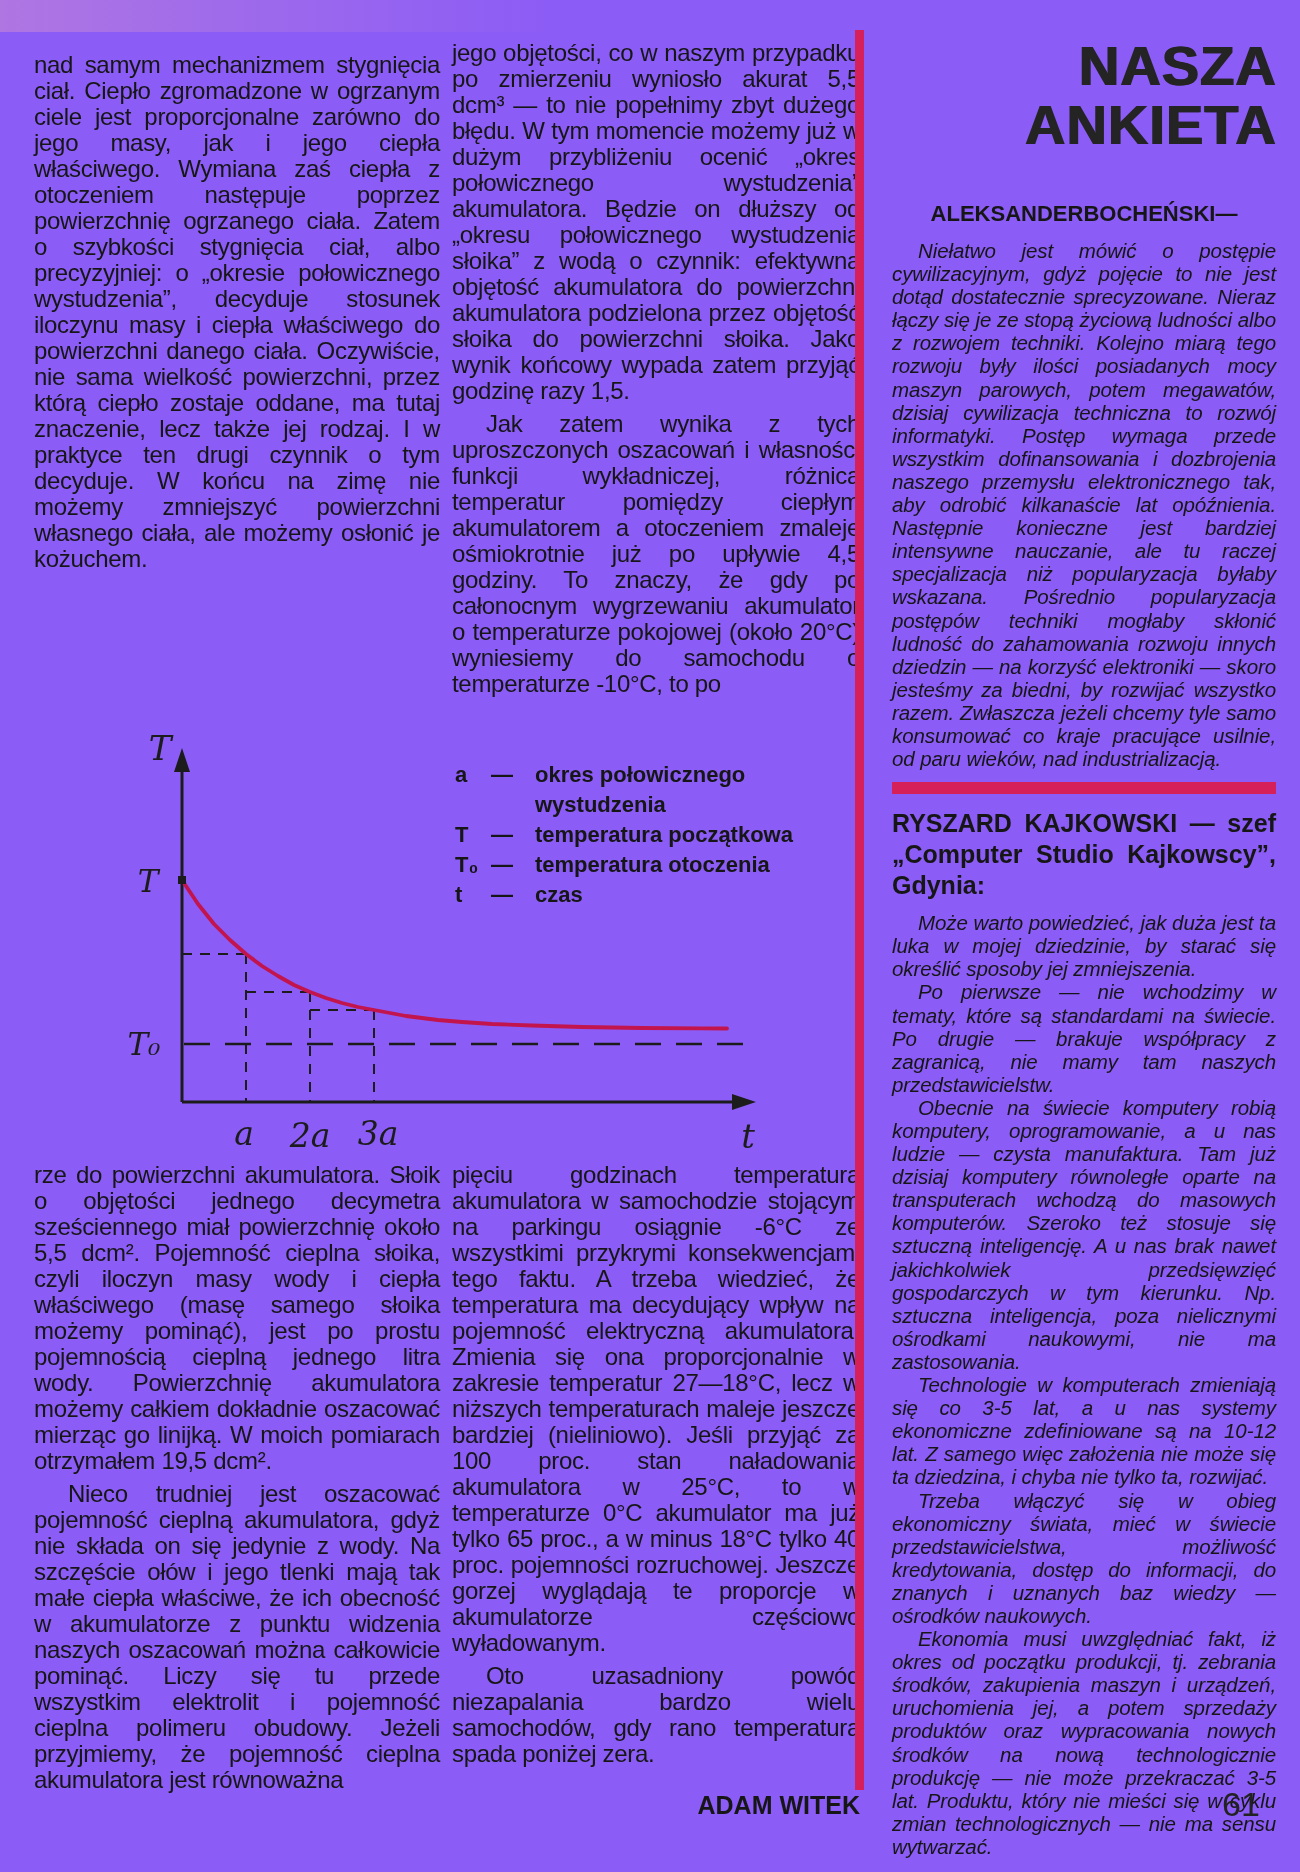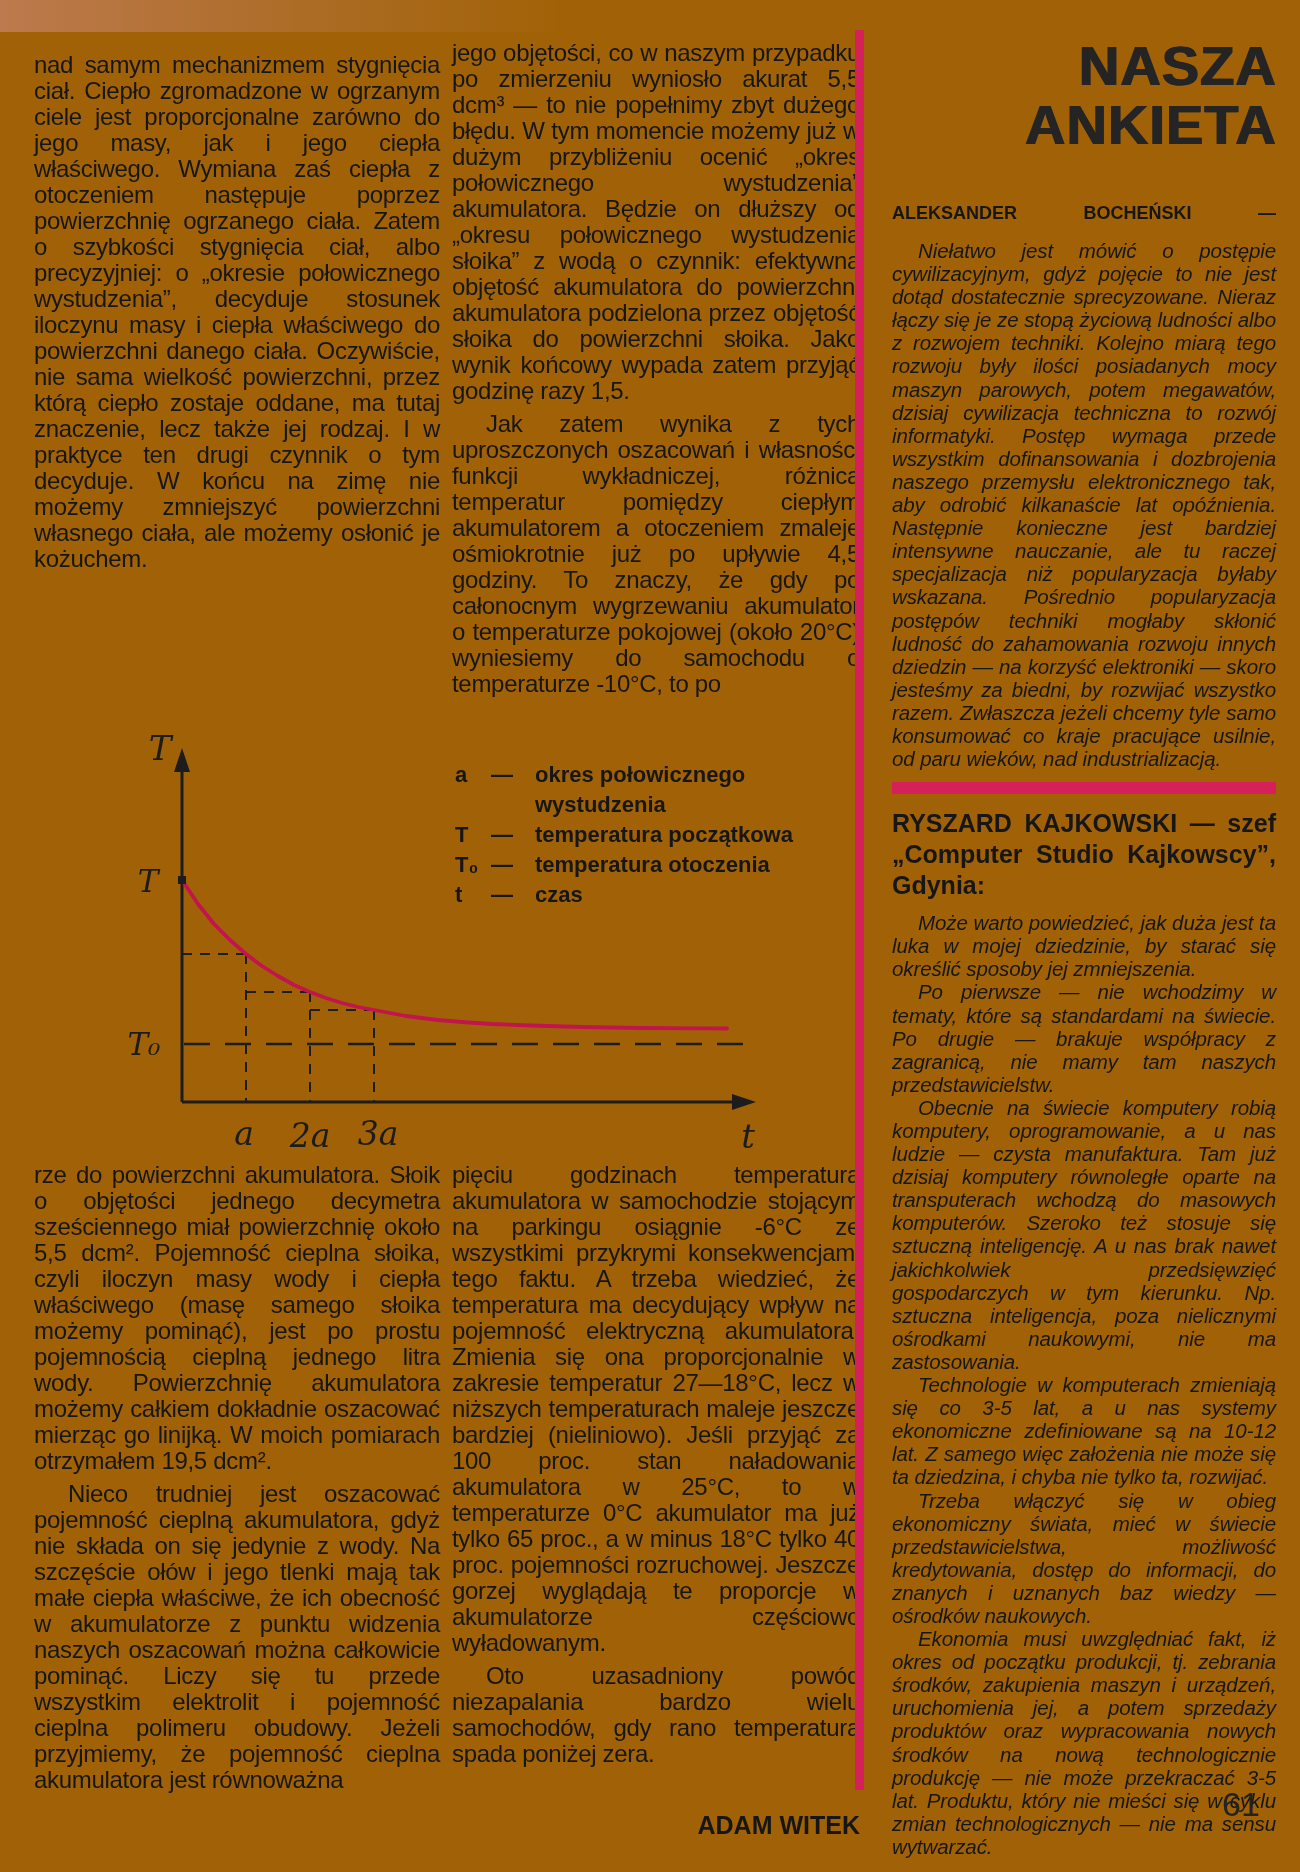--- a/index.html
+++ b/index.html
@@ -1,61 +1,61 @@
 <!DOCTYPE html>
 <html lang="pl"><head>
 <meta charset="utf-8">
 <style>
   html,body{margin:0;padding:0;}
   .page{
     position:relative;width:1300px;height:1872px;
-    background:#a16207;
+    background:#8b5cf6;
     font-family:"Liberation Sans",sans-serif;
     color:#161616;overflow:hidden;
   }
   .pink-wash{
     position:absolute;left:0;top:0;width:560px;height:32px;
     background:linear-gradient(90deg,rgba(233,160,193,.38),rgba(233,160,193,.16) 55%,rgba(233,160,193,0));
     pointer-events:none;
   }
   section{position:absolute;}
   .col-left-top{left:34px;top:52px;width:406px;}
   .col-mid-top{left:452px;top:40px;width:408px;}
   .col-left-bot{left:34px;top:1162px;width:406px;}
   .col-mid-bot{left:452px;top:1162px;width:408px;}
   .body-p{
     font-size:24px;line-height:26px;letter-spacing:-0.3px;
     text-align:justify;margin:0;
   }
   .body-p + .body-p{margin-top:7px;}
   .indent{text-indent:34px;}
   .signature{
-    text-align:right;font-weight:bold;font-size:25px;margin-top:44px;
+    text-align:right;font-weight:bold;font-size:25px;margin-top:24px;
   }
   
   .fig-svg{position:absolute;left:102px;top:722px;width:700px;height:460px;}
   .fig-text{position:absolute;left:455px;top:736px;width:376px;}
   .fig-caption{font-weight:bold;font-size:23.5px;line-height:29px;margin:0;text-align:left;}
   .legend{margin-top:24px;}
   .legend-row{display:flex;font-weight:bold;font-size:22px;line-height:30px;}
   .legend-sym{width:36px;flex:none;}
   .legend-dash{width:44px;flex:none;}
   
   .vbar{
     position:absolute;left:855px;top:30px;width:9px;height:1760px;
     background:#d6205a;
   }
   .survey{position:absolute;left:892px;top:36px;width:384px;}
   .survey-title{
     text-align:right;font-weight:bold;font-size:56px;line-height:59px;
     letter-spacing:1px;color:#242424;text-shadow:1.6px 0 0 #242424;margin:0;
   }
   .q-name-row{
-    display:flex;justify-content:space-between;
-    font-weight:bold;font-size:18px;line-height:31px;margin-top:44px;
+    display:flex;justify-content:center;
+    font-weight:bold;font-size:22px;line-height:31px;margin-top:44px;
   }
   .q-role{font-weight:bold;font-size:25px;line-height:31px;}
   .ans{margin-top:10px;}
   .ans p{
     font-style:italic;font-size:20.5px;line-height:23.1px;
     text-align:justify;text-indent:26px;margin:0;letter-spacing:-0.1px;
   }
   .red-hr{height:12px;background:#d6205a;margin:12px 0 14px;}
   .q2-header{
     font-weight:bold;font-size:25px;line-height:31px;

